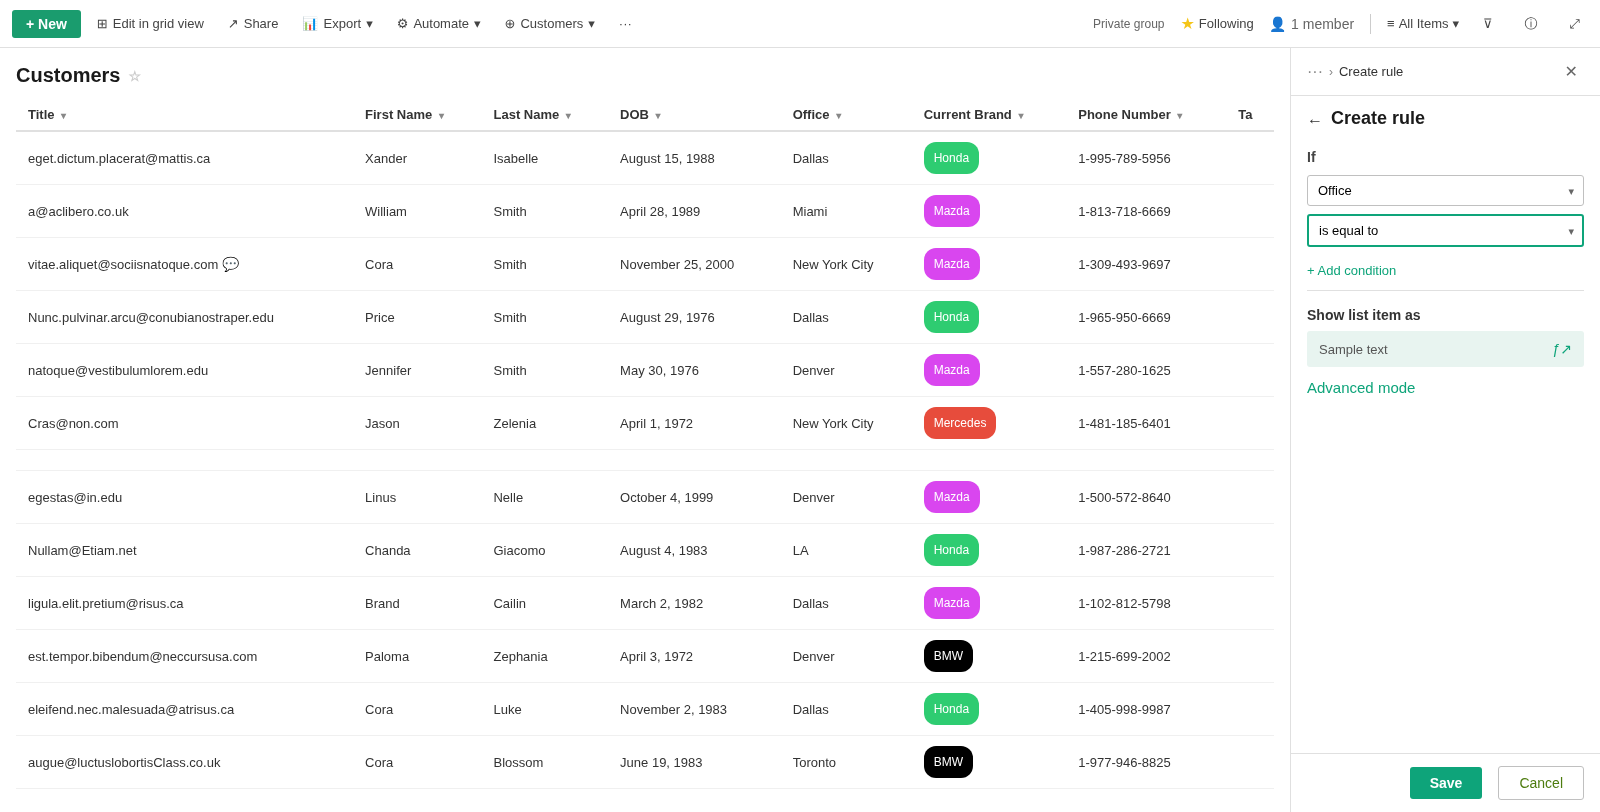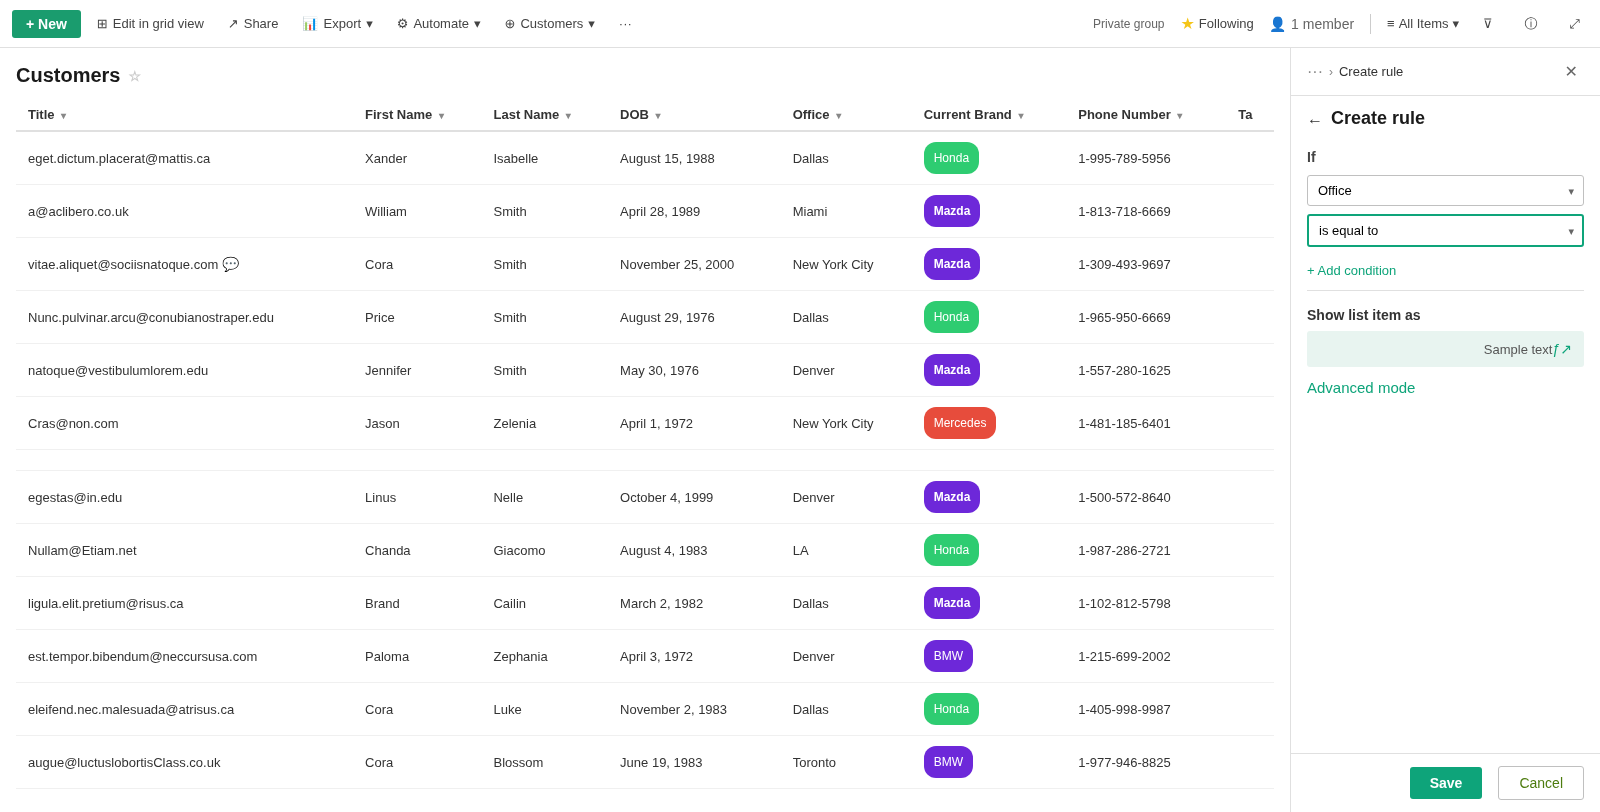--- a/index.html
+++ b/index.html
@@ -56,23 +56,23 @@
     .data-table td {
       padding: 10px 12px; border-bottom: 1px solid #f0f0f0;
       font-size: 13px; color: #333; white-space: nowrap;
     }
 
     .badge {
       display: inline-block; padding: 9px 10px; border-radius: 12px;
       font-size: 12px; font-weight: 500; color: #fff;
     }
     .badge-honda { background: #2ecc71; color: #fff; }
-    .badge-mazda { background: #6d28d9; color: #fff; font-weight: bold; }
+    .badge-mazda { background: #d946ef; color: #fff; }
     .badge-mercedes { background: #e74c3c; color: #fff; }
-    .badge-bmw { background: #6d28d9; color: #fff; }
+    .badge-bmw { background: #000000; color: #fff; }
 
     .chat-icon { color: #0078d4; font-size: 14px; margin-left: 4px; cursor: pointer; }
 
     
     .side-panel {
       width: 310px; border-left: 1px solid #e0e0e0; background: #fff;
       display: flex; flex-direction: column; overflow: hidden;
     }
 
     .panel-header {
@@ -125,21 +125,21 @@
     .add-condition {
       color: #0ea47a; font-size: 13px; cursor: pointer; padding: 8px 0;
       display: flex; align-items: center; gap: 4px;
     }
 
     .show-label { font-size: 14px; font-weight: 600; color: #333; margin: 16px 0 8px; }
 
     .sample-text-box {
       background: #e8f4f0; border-radius: 3px; padding: 10px 12px;
       font-size: 13px; color: #555; display: flex; align-items: center;
-      justify-content: flex-end;
+      justify-content: space-between;
     }
     .sample-text-box .fx-icon { color: #0ea47a; font-size: 14px; cursor: pointer; }
 
     .advanced-mode-link {
       color: #0ea47a; font-size: 15px; cursor: pointer; padding: 12px 0;
     }
 
     .panel-footer {
       display: flex; align-items: center; justify-content: flex-end; gap: 16px;
       padding: 12px 16px; border-top: 1px solid #e0e0e0;

